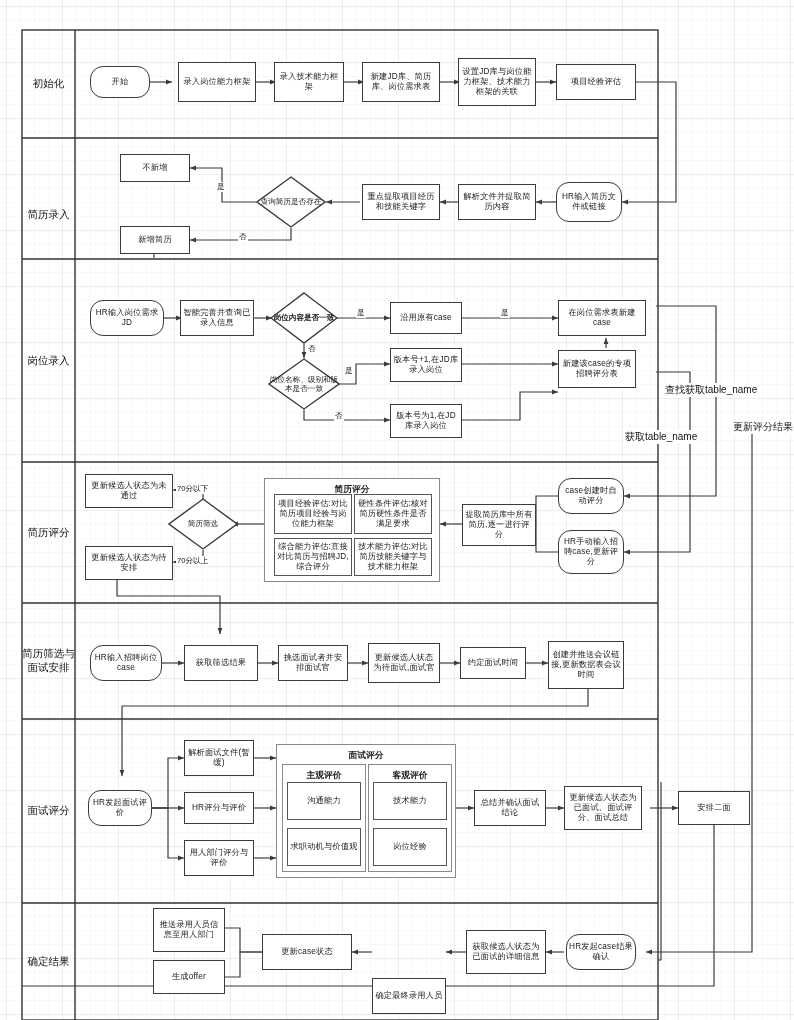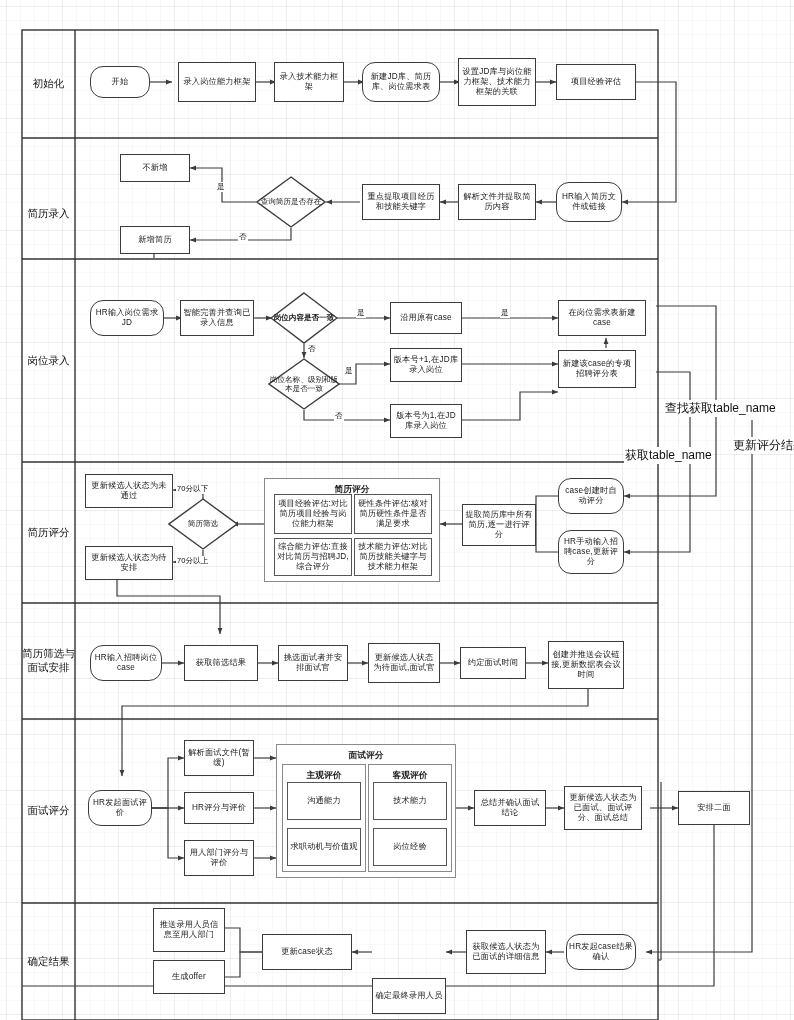--- a/index.html
+++ b/index.html
@@ -62,21 +62,21 @@
     position:absolute;
     display:flex;align-items:center;justify-content:center;
     text-align:center;font-size:10.5px;color:#111;line-height:1.3;
     white-space:pre-line;
   }
   
   .elabel{
     position:absolute;font-size:7.6px;color:#111;
     background:#fff;padding:0 1px;white-space:nowrap;
   }
-  .elabel.big{font-size:12px;margin-top:17px;}
+  .elabel.big{font-size:10px;}
 </style>
 </head>
 <body>
 
 <div id="grid"></div>
 
 <svg id="svg" width="794" height="1020">
   <defs>
     <marker id="ah" markerWidth="7" markerHeight="7" refX="6" refY="3" orient="auto" markerUnits="userSpaceOnUse">
       <path d="M0,0.6 L6,3 L0,5.4 z" fill="#3b3b3b"></path>
@@ -182,32 +182,32 @@
     <line x1="372" y1="952" x2="352" y2="952" marker-end="url(#ah)"></line>
 
     <path d="M262,952 L240,952 L240,928 L207,928" marker-end="url(#ah)"></path>
     <path d="M262,952 L240,952 L240,977 L207,977" marker-end="url(#ah)"></path>
   </g>
 </svg>
 
 <div class="stage">
 
   <div class="lane-label" style="left:22px;top:30px;width:53px;height:108px;">初始化</div>
-  <div class="lane-label" style="left:22px;top:138px;width:53px;height:153px;font-family:Liberation Mono, monospace;">简历录入</div>
+  <div class="lane-label" style="left:22px;top:138px;width:53px;height:153px;">简历录入</div>
   <div class="lane-label" style="left:22px;top:259px;width:53px;height:203px;">岗位录入</div>
   <div class="lane-label" style="left:22px;top:462px;width:53px;height:141px;">简历评分</div>
   <div class="lane-label" style="left:22px;top:603px;width:53px;height:116px;">简历筛选与
 面试安排</div>
   <div class="lane-label" style="left:22px;top:719px;width:53px;height:184px;">面试评分</div>
   <div class="lane-label" style="left:22px;top:903px;width:53px;height:117px;">确定结果</div>
 
   <div class="node term" style="left:90px;top:66px;width:60px;height:32px;">开始</div>
   <div class="node" style="left:178px;top:62px;width:78px;height:40px;">录入岗位能力框架</div>
   <div class="node" style="left:274px;top:62px;width:70px;height:40px;">录入技术能力框架</div>
-  <div class="node" style="left:362px;top:62px;width:78px;height:40px;border-radius:13px;">新建JD库、简历库、岗位需求表</div>
+  <div class="node" style="left:362px;top:62px;width:78px;height:40px;">新建JD库、简历库、岗位需求表</div>
   <div class="node" style="left:458px;top:58px;width:78px;height:48px;">设置JD库与岗位能力框架、技术能力框架的关联</div>
   <div class="node" style="left:556px;top:64px;width:80px;height:36px;">项目经验评估</div>
 
   <div class="node term" style="left:556px;top:182px;width:66px;height:40px;">HR输入简历文件或链接</div>
   <div class="node" style="left:458px;top:184px;width:78px;height:36px;">解析文件并提取简历内容</div>
   <div class="node" style="left:362px;top:184px;width:78px;height:36px;">重点提取项目经历和技能关键字</div>
   <div class="diamond-wrap" style="left:256px;top:176px;width:70px;height:52px;">
     <svg width="70" height="52">
         <polygon points="35,1 69,26 35,51 1,26" fill="#fff" stroke="#3b3b3b" stroke-width="1.4"></polygon>
       </svg>

